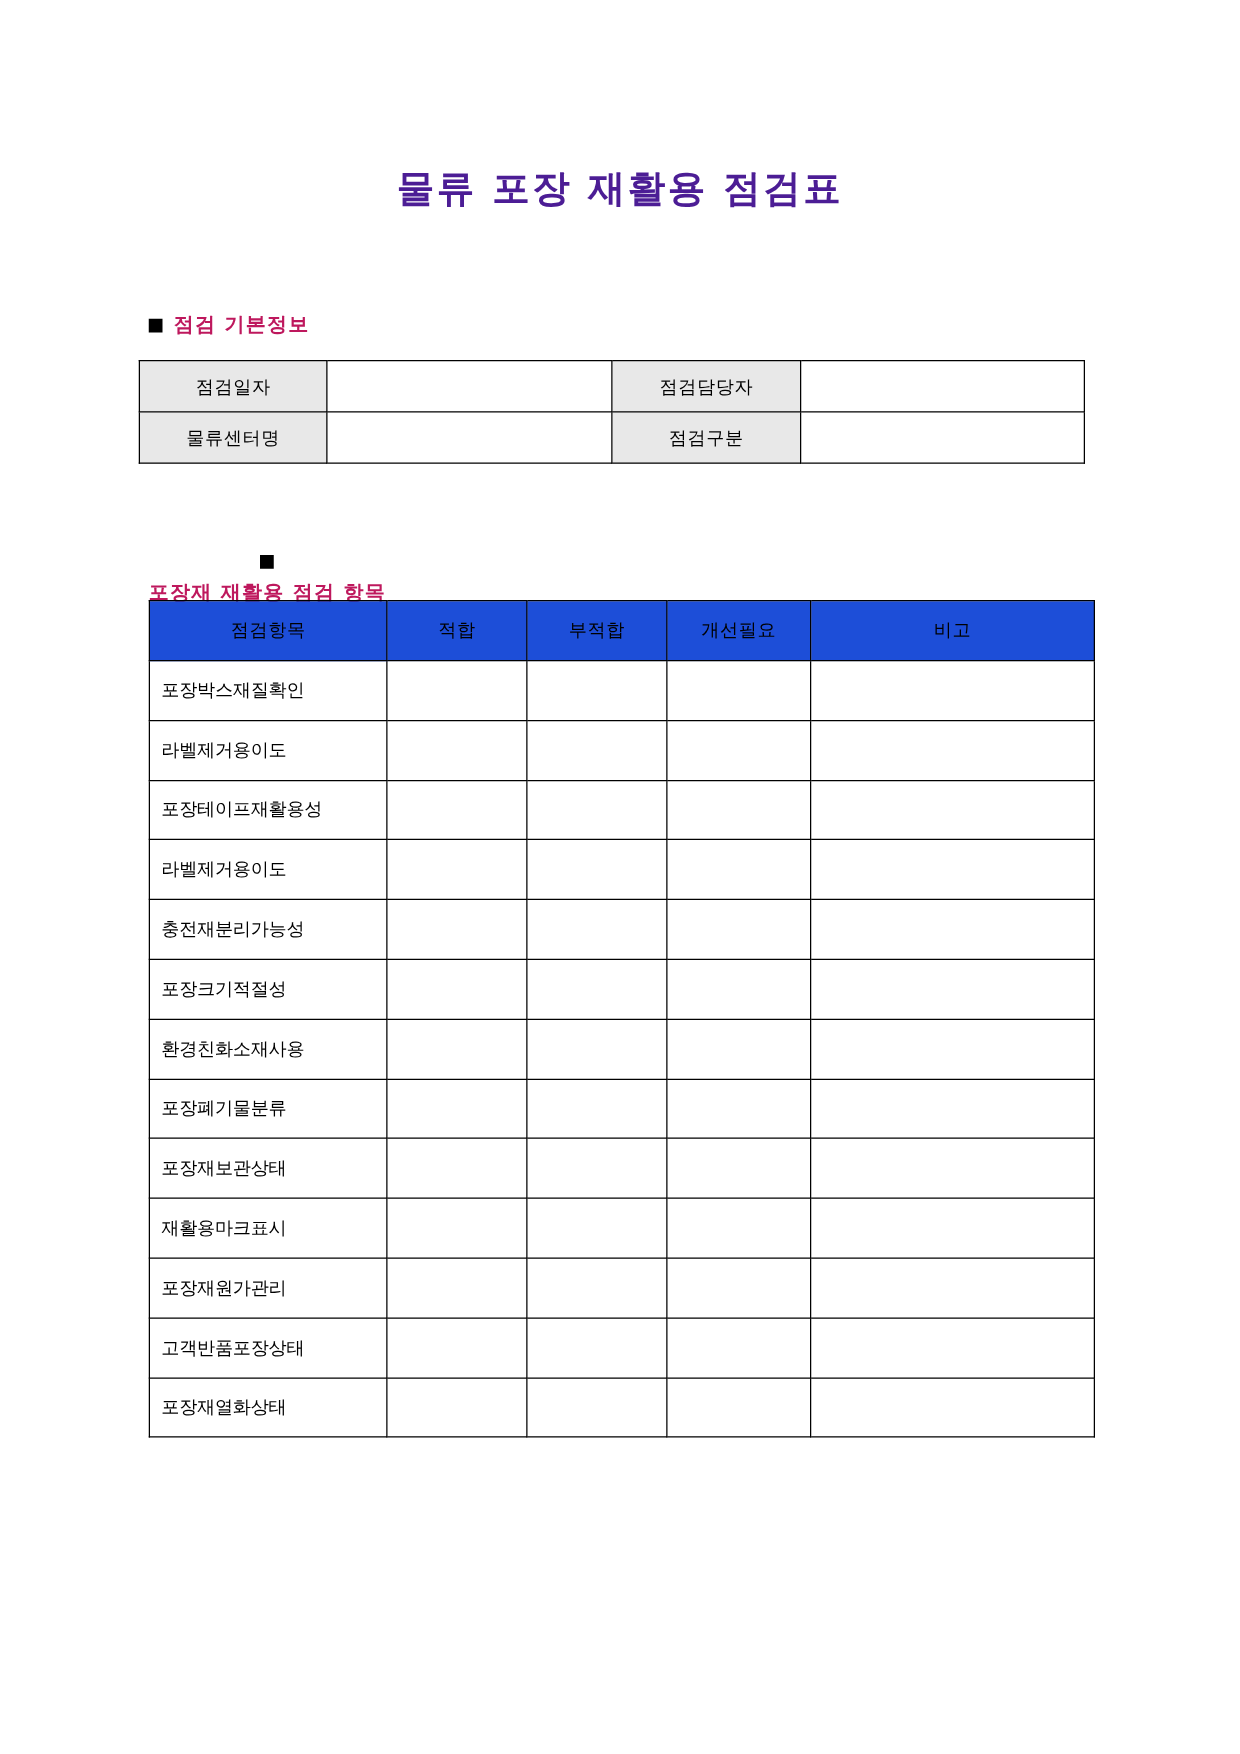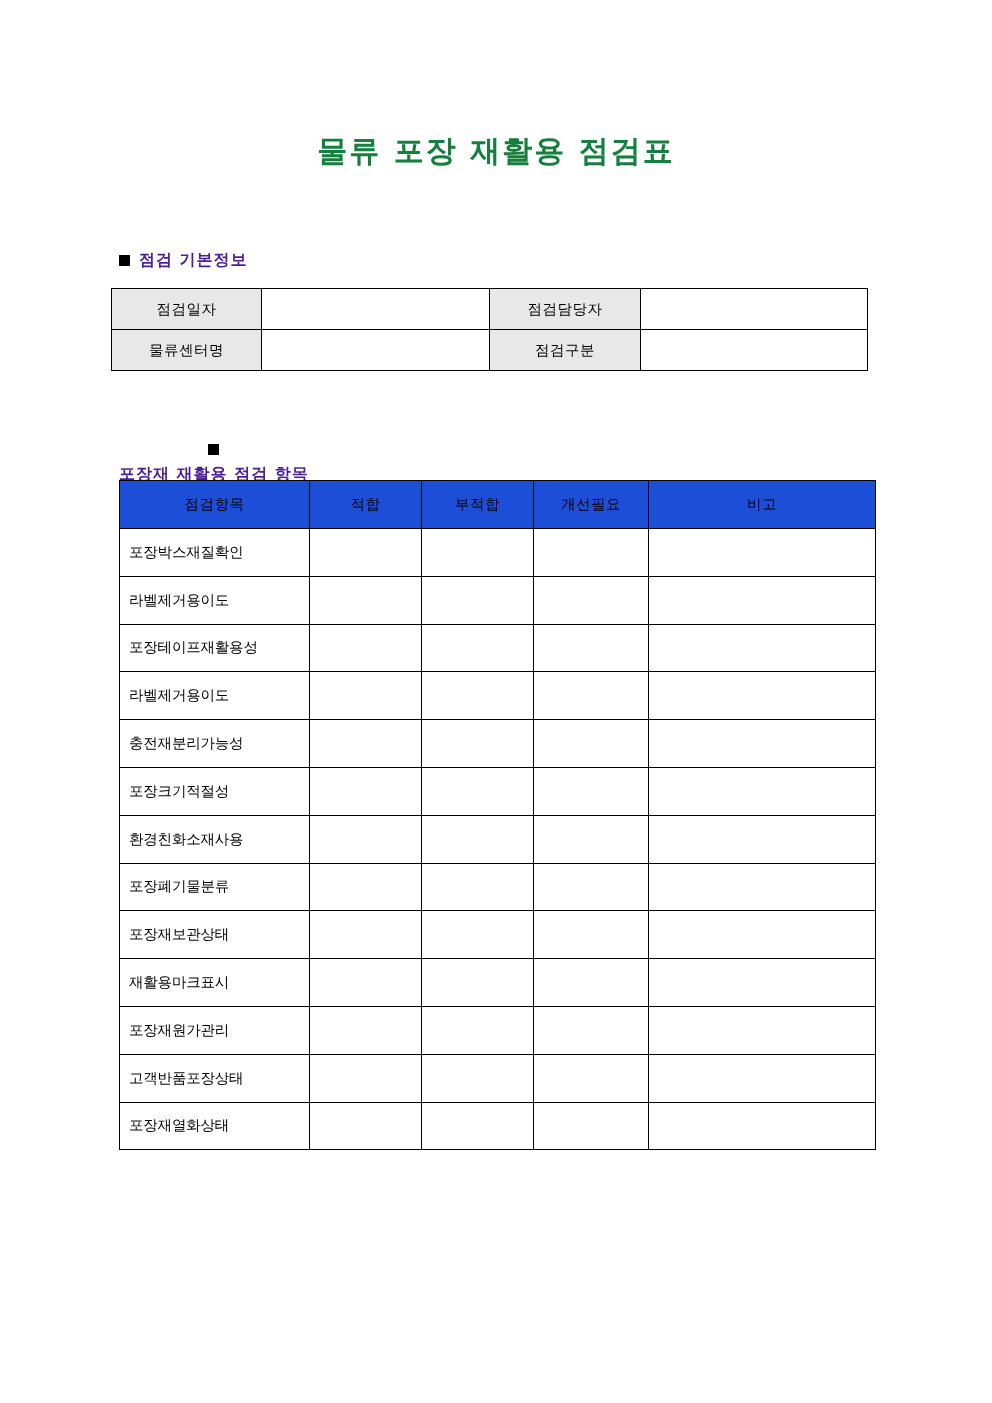--- a/index.html
+++ b/index.html
@@ -27,32 +27,32 @@
   
   .doc-title {
     position: absolute;
     left: 0;
     top: 131px;
     width: 992px;
     text-align: center;
     font-size: 30px;
     font-weight: bold;
     letter-spacing: 2px;
-    color: #15803d;
+    color: #4c1d95;
     white-space: pre;
   }
 
   
   .section-heading {
     position: absolute;
     left: 119px;
     font-size: 16px;
     font-weight: bold;
     letter-spacing: 1px;
-    color: #4c1d95;
+    color: #be185d;
     display: flex;
     align-items: center;
     gap: 9px;
     white-space: pre;
   }
   .sq-bullet {
     display: inline-block;
     width: 11px;
     height: 11px;
     background: #000;

